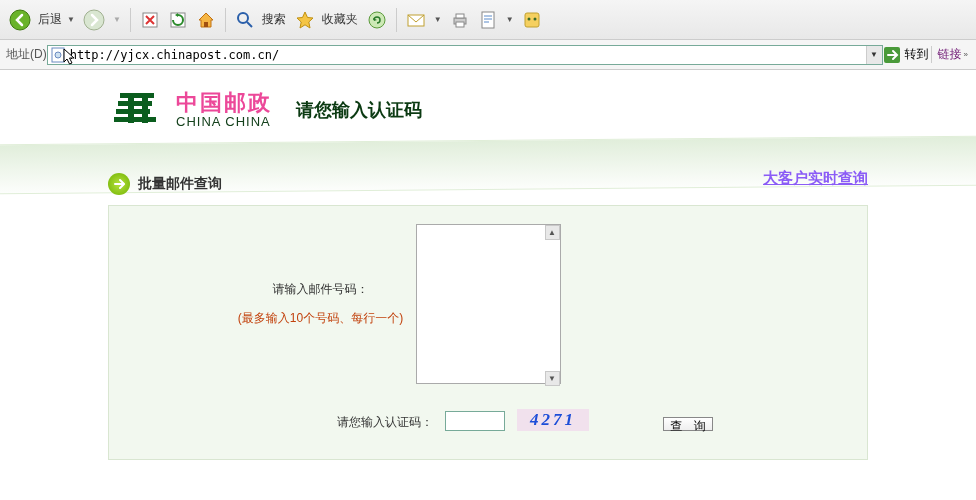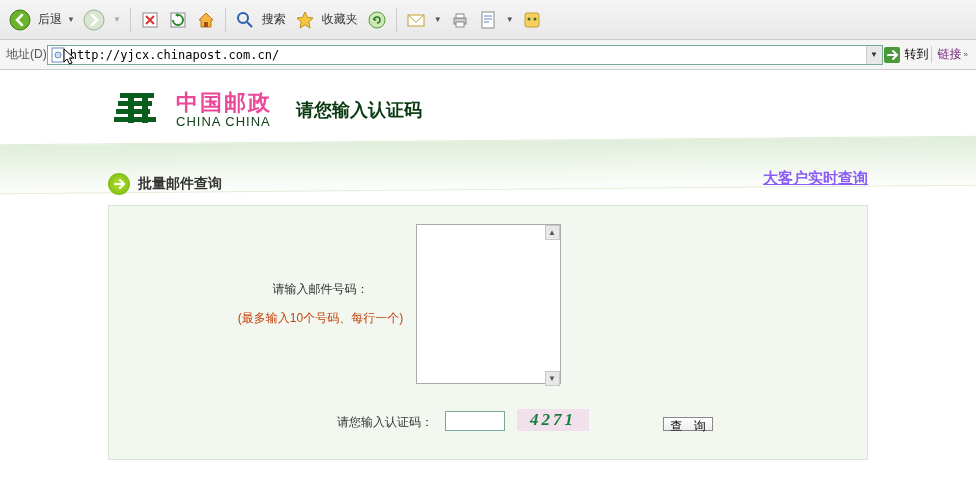--- a/index.html
+++ b/index.html
@@ -46,21 +46,21 @@
   .lbl2 { color: #c2410c; font-size: 12px; }
   .ta-wrap { position: relative; }
   .ta { width: 145px; height: 160px; border: 1px solid #aaa; font-family: inherit; font-size: 12px; resize: none; padding: 4px; background: #fff; }
   .sb-up { position:absolute; right:1px; top:1px; width:15px; height:15px; background:#e8e8e8; border:1px solid #c8c8c8; display:flex; align-items:center; justify-content:center; font-size:8px; color:#555;}
   .sb-dn { position:absolute; right:1px; bottom:1px; width:15px; height:15px; background:#e8e8e8; border:1px solid #c8c8c8; display:flex; align-items:center; justify-content:center; font-size:8px; color:#555;}
   .spacer-col { width: 170px; }
   
   .row2 { display: flex; align-items: flex-end; justify-content: center; gap: 12px; margin-top: 22px; }
   .lbl3 { color: #333; width: 170px; text-align: right; }
   .captcha-input { width: 60px; height: 20px; border: 1px solid #7a9; padding: 0 3px; }
-  .captcha-img { width: 72px; height: 22px; background: #f1e1ed; display: flex; align-items: center; justify-content: center; color: #15803d; font-family: serif; font-style: italic; font-size: 17px; letter-spacing: 3px; font-weight: bold; }
+  .captcha-img { width: 72px; height: 22px; background: #f1e1ed; display: flex; align-items: center; justify-content: center; color: #1d4ed8; font-family: serif; font-style: italic; font-size: 17px; letter-spacing: 3px; font-weight: bold; }
   .query-btn { width: 50px; height: 14px; background: linear-gradient(#fff, #eee); border: 1px solid #888; font-size: 12px; cursor: pointer; letter-spacing: 4px; padding-left:4px; }
   .row2-spacer { width: 50px; }
 </style>
 </head>
 <body>
 
 <div class="toolbar">
   <div class="tb-btn">
     <svg width="22" height="22" viewBox="0 0 22 22">
         <circle cx="11" cy="11" r="10" fill="#6ab32a" stroke="#3f7a10"></circle>

